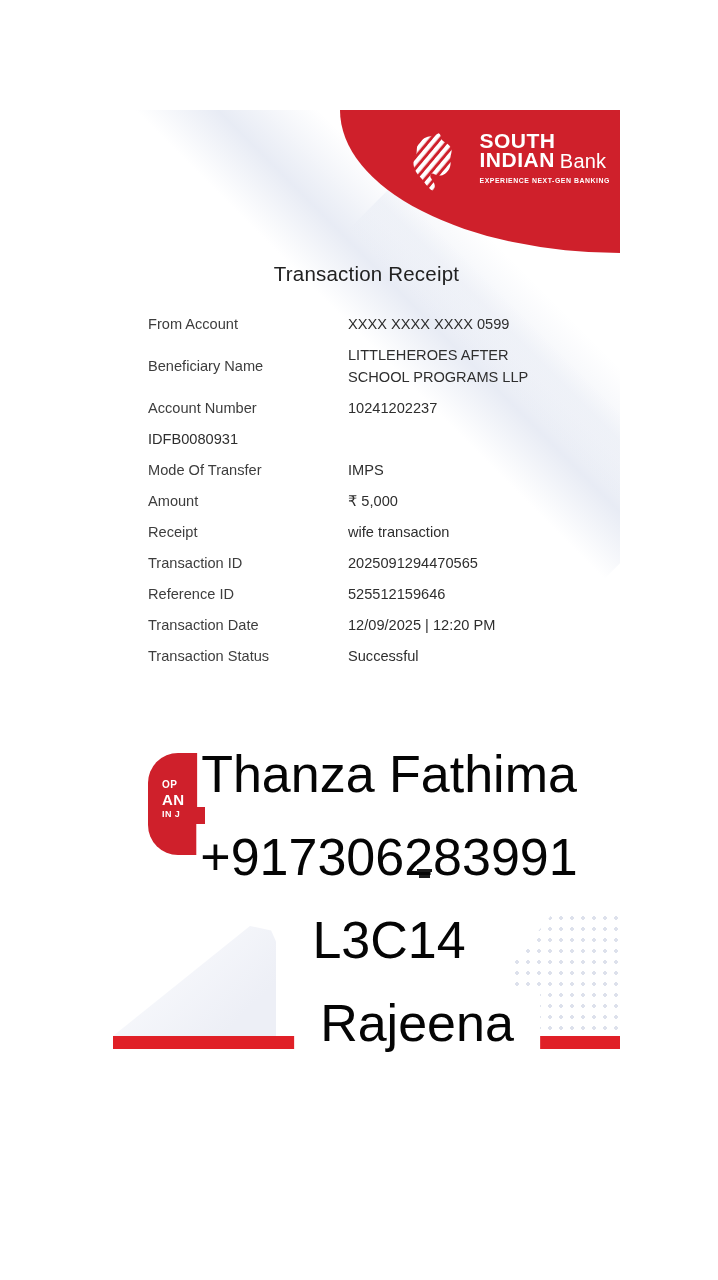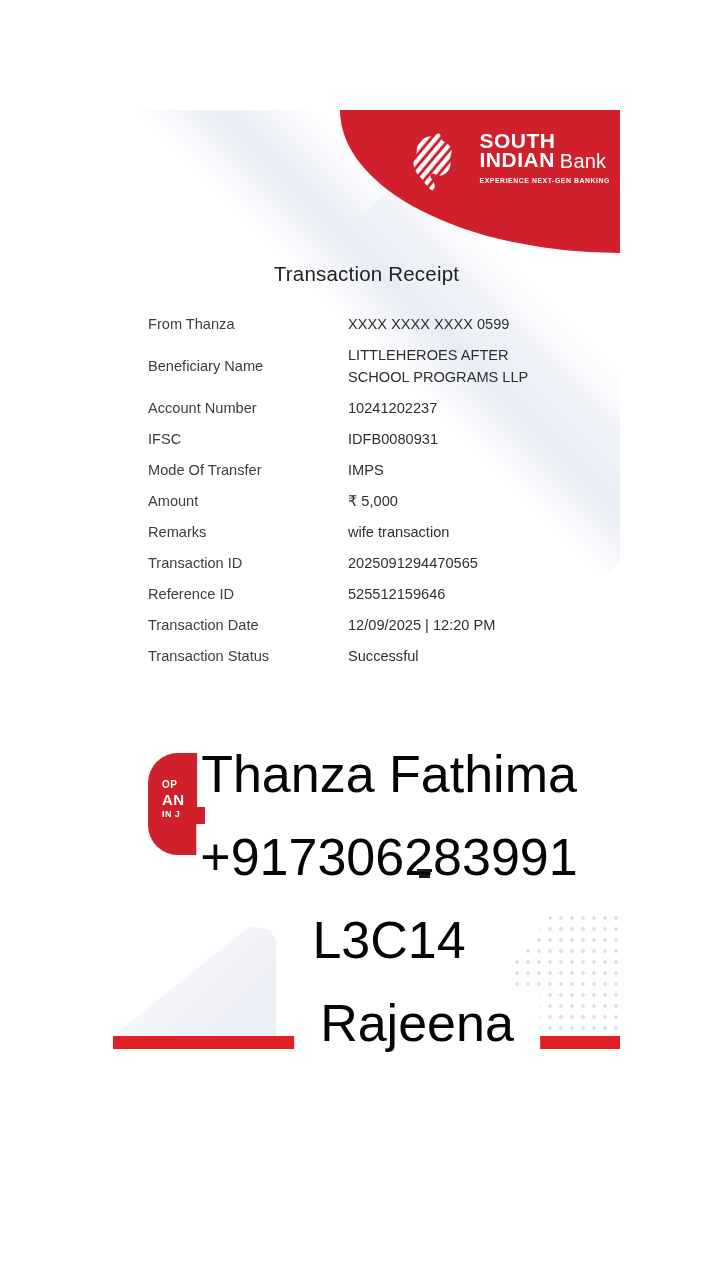--- a/index.html
+++ b/index.html
@@ -96,46 +96,45 @@
           </span>
           <span class="logo-tagline">EXPERIENCE NEXT-GEN BANKING</span>
         </span>
       </div>
     </div>
 
     <div class="receipt-title">Transaction Receipt</div>
 
     <div class="rows">
       <div class="row">
-        <span class="row-label">From Thanza</span>
+        <span class="row-label">From Account</span>
         <span class="row-value">XXXX XXXX XXXX 0599</span>
       </div>
       <div class="row">
         <span class="row-label">Beneficiary Name</span>
         <span class="row-value">LITTLEHEROES AFTER
 SCHOOL PROGRAMS LLP</span>
       </div>
       <div class="row">
         <span class="row-label">Account Number</span>
         <span class="row-value">10241202237</span>
       </div>
       <div class="row">
-        <span class="row-label">IFSC</span>
         <span class="row-value">IDFB0080931</span>
       </div>
       <div class="row">
         <span class="row-label">Mode Of Transfer</span>
         <span class="row-value">IMPS</span>
       </div>
       <div class="row">
         <span class="row-label">Amount</span>
         <span class="row-value">₹ 5,000</span>
       </div>
       <div class="row">
-        <span class="row-label">Remarks</span>
+        <span class="row-label">Receipt</span>
         <span class="row-value">wife transaction</span>
       </div>
       <div class="row">
         <span class="row-label">Transaction ID</span>
         <span class="row-value">2025091294470565</span>
       </div>
       <div class="row">
         <span class="row-label">Reference ID</span>
         <span class="row-value">525512159646</span>
       </div>

